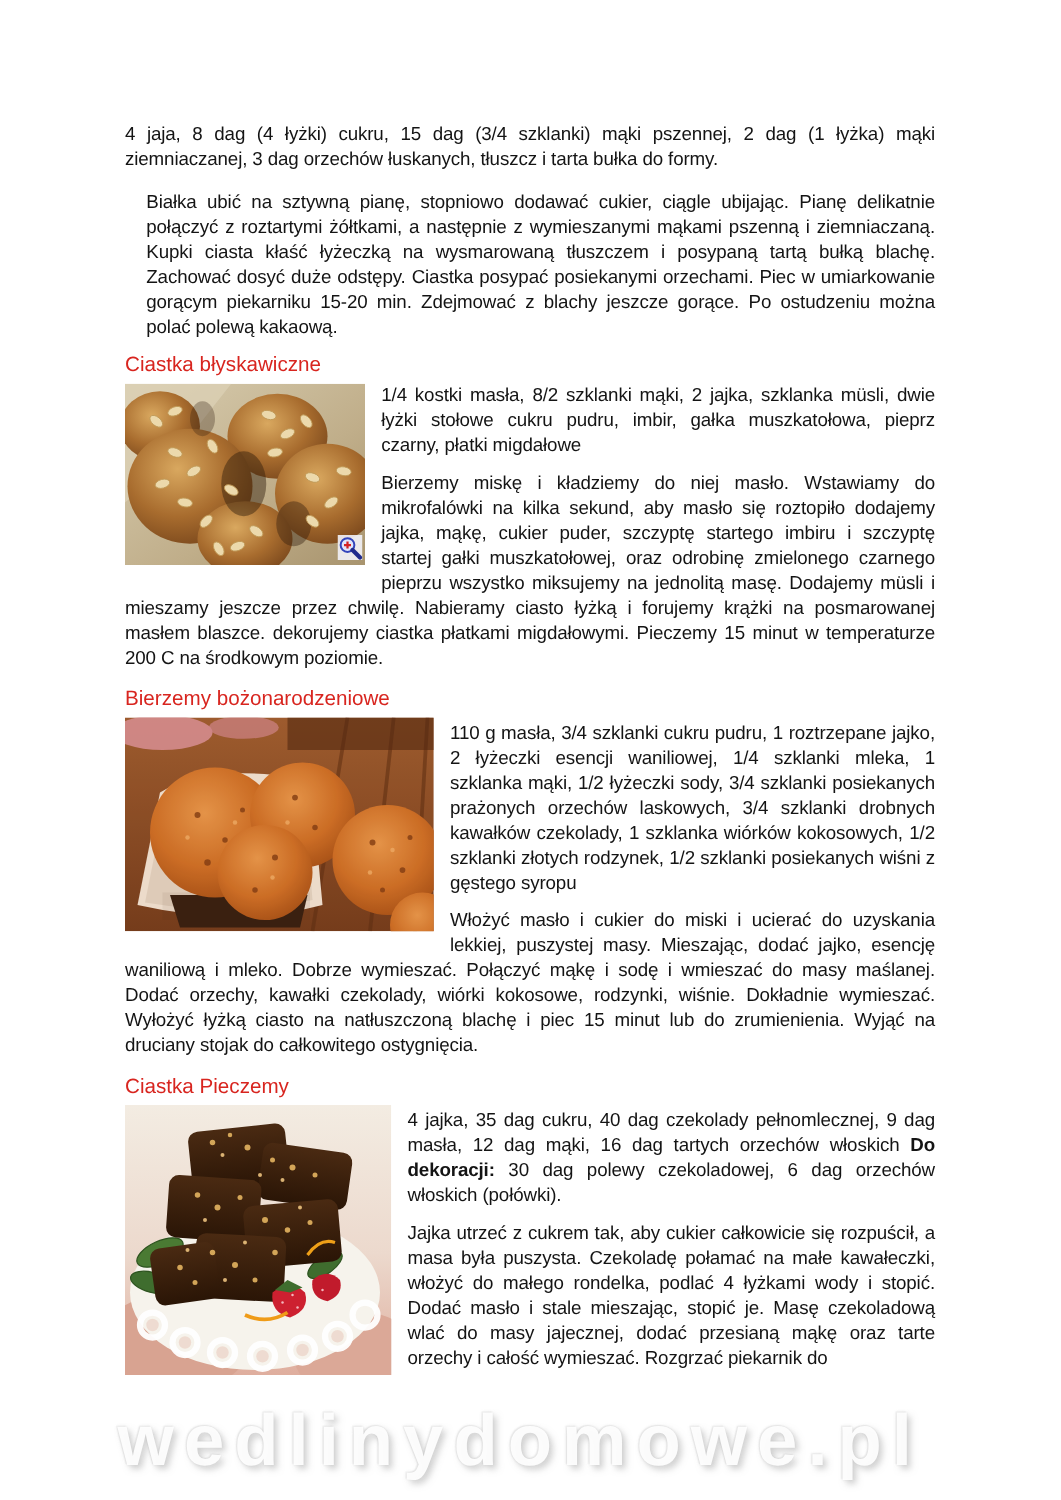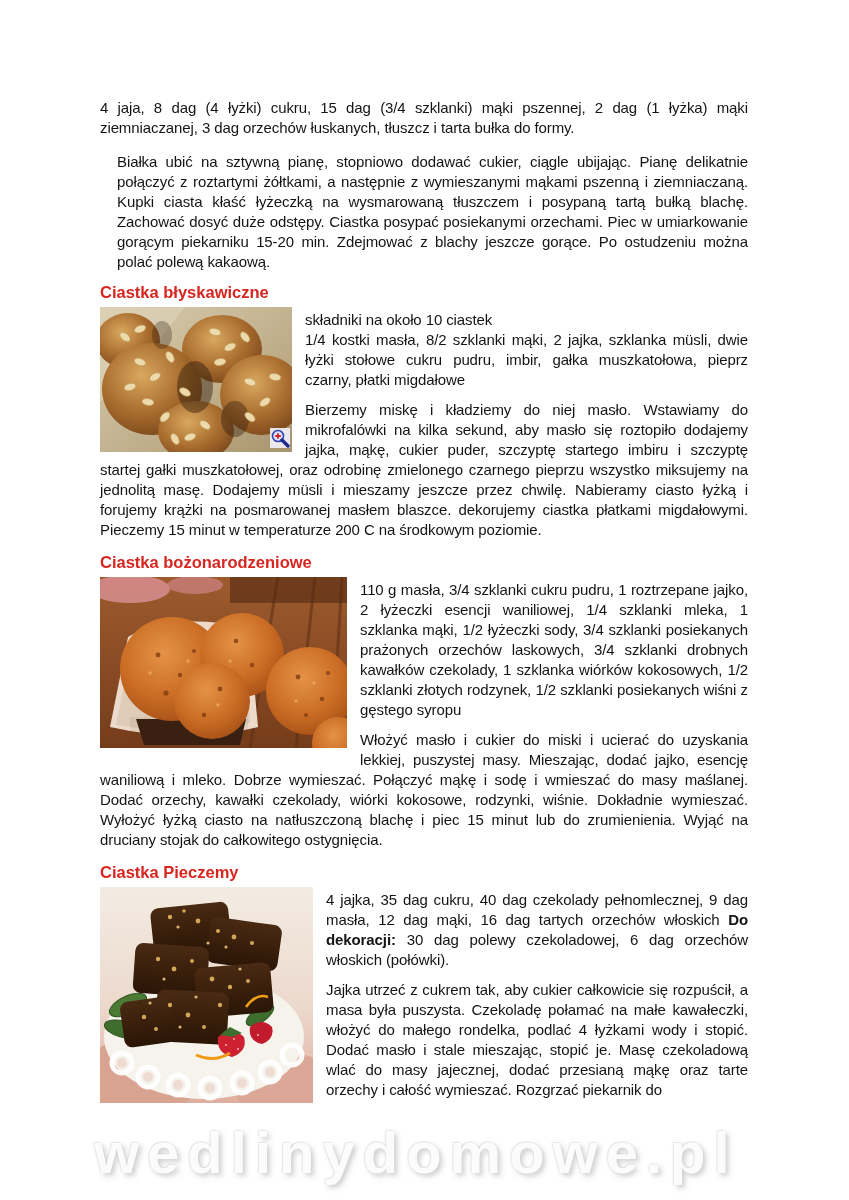--- a/index.html
+++ b/index.html
@@ -6,21 +6,21 @@
   .page{
     position:relative;width:768px;height:1200px;background:#ffffff;
     font-family:"Liberation Sans","DejaVu Sans",sans-serif;color:#141414;
     overflow:hidden;
   }
   .content{position:absolute;left:100px;top:0;width:648px;}
   p{margin:0;font-size:15px;line-height:20px;text-align:justify;letter-spacing:-0.1px;}
   p.intro-first{margin-top:98px;}
   p.intro-second{margin-top:14px;margin-left:17px;}
   h2.sec-title{
-    color:#d8251f;font-size:16.5px;line-height:20px;font-weight:bold;
+    color:#d8251f;font-size:16.5px;line-height:20px;font-weight:normal;
     margin:12px 0 5px;letter-spacing:0;
   }
   h2.sec-title.first{margin-top:10px;}
   section{overflow:visible;}
   section::after{content:"";display:block;clear:both;}
   figure.photo{float:left;margin:0 13px 8px 0;position:relative;padding:0;}
   figure.photo svg{display:block;}
   .photo1{width:192px;height:145px;}
   .photo2{width:247px;height:171px;}
   .photo3{width:213px;height:216px;}
@@ -97,27 +97,26 @@
         </svg>
         <span class="zoom-badge">
           <svg width="20" height="20" viewBox="0 0 20 20">
             <rect width="20" height="20" fill="#f2f2f8" opacity="0.9"></rect>
             <circle cx="8" cy="8" r="5.5" fill="#dfe4fa" stroke="#3344bb" stroke-width="1.6"></circle>
             <path d="M8 5.2 V10.8 M5.2 8 H10.8" stroke="#d42222" stroke-width="1.8"></path>
             <path d="M12 12 L18 18" stroke="#202a8c" stroke-width="3.4" stroke-linecap="round"></path>
           </svg>
         </span>
       </figure>
-      <p class="side-first">składniki na około 10 ciastek</p>
       <p>1/4 kostki masła, 8/2 szklanki mąki, 2 jajka, szklanka müsli, dwie łyżki stołowe cukru pudru, imbir, gałka muszkatołowa, pieprz czarny, płatki migdałowe</p>
       <p class="para-gap">Bierzemy miskę i kładziemy do niej masło. Wstawiamy do mikrofalówki na kilka sekund, aby masło się roztopiło dodajemy jajka, mąkę, cukier puder, szczyptę startego imbiru i szczyptę startej gałki muszkatołowej, oraz odrobinę zmielonego czarnego pieprzu wszystko miksujemy na jednolitą masę. Dodajemy müsli i mieszamy jeszcze przez chwilę. Nabieramy ciasto łyżką i forujemy krążki na posmarowanej masłem blaszce. dekorujemy ciastka płatkami migdałowymi. Pieczemy 15 minut w temperaturze 200 C na środkowym poziomie.</p>
     </section>
 
     <section>
-      <h2 class="sec-title">Ciastka bożonarodzeniowe</h2>
+      <h2 class="sec-title">Bierzemy bożonarodzeniowe</h2>
       <figure class="photo photo2">
         <svg width="247" height="171" viewBox="0 0 247 171">
           <defs>
             <radialGradient id="ck2" cx="42%" cy="35%" r="75%">
               <stop offset="0%" stop-color="#e6984c"></stop>
                 <stop offset="55%" stop-color="#cc6f26"></stop>
                 <stop offset="100%" stop-color="#9c4a14"></stop>
             </radialGradient>
             <linearGradient id="wood2" x1="0" y1="0" x2="0" y2="1">
               <stop offset="0%" stop-color="#9a5c30"></stop>

